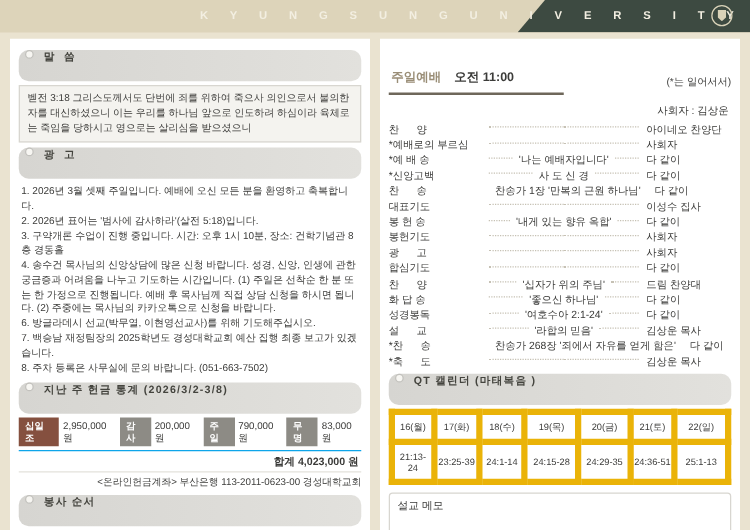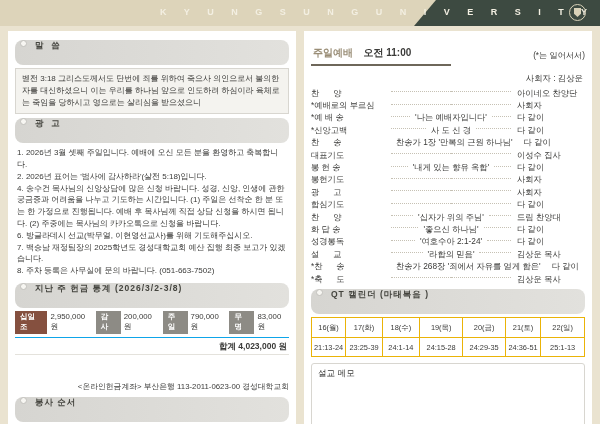--- a/index.html
+++ b/index.html
@@ -43,38 +43,38 @@
     font-size:8px; line-height:1.5; color:#3c3c3a;
   }
   .ann-list { font-size:8px; line-height:1.45; padding:1px 2px; }
   .ann-item { margin-bottom:0.5px; }
   .off-row { display:flex; align-items:center; gap:3px; font-size:8px; margin:2px 0; border-bottom:1px solid #0ea5e9; padding-bottom:3px; }
   .badge { color:#fff; font-size:7.5px; font-weight:bold; padding:1.5px 5px; }
   .badge.tithe { background:#85503f; }
   .badge.gray  { background:#8d8b85; }
   .off-val { font-size:7.8px; }
   .off-total { text-align:right; font-size:8.5px; font-weight:bold; padding:1px 2px; border-bottom:1px solid #e4e2dc; }
-  .off-account { text-align:right; font-size:7.8px; padding:2px 0 1px 0; color:#3c3c3a;margin-top:24px; }
+  .off-account { text-align:right; font-size:7.8px; padding:2px 0 1px 0; color:#3c3c3a; }
   table.svc { width:100%; border-collapse:collapse; margin-top:1px; }
   table.svc td { border:1px solid #9a9891; font-size:14px; text-align:center; padding:3.5px 2px; }
   
-  .w-head { display:flex; justify-content:space-between; align-items:flex-end; margin-top:6px; }
+  .w-head { display:flex; justify-content:space-between; align-items:flex-end; margin-top:16px; }
   .w-head-left { border-bottom:2px solid #6e675a; padding:0 40px 4px 2px; }
   .w-title { font-size:10px; font-weight:bold; color:#9a8e77; margin-right:6px; }
   .w-time  { font-size:10px; font-weight:bold; color:#3c3c3a; }
   .w-stand { font-size:8.2px; padding-bottom:5px;text-align:right; }
   .w-presider { text-align:right; font-size:8.4px; margin:7px 2px 3px 0; }
   .w-row { display:flex; align-items:center; height:12.4px; font-size:8.3px; }
   .w-label { width:80px; white-space:pre; flex-shrink:0; }
   .w-leader { flex:1; border-bottom:1px dotted #c6c1b4; margin-bottom:3px; }
   .w-detail { padding:0 5px; white-space:nowrap; }
   .w-detail:empty { padding:0; }
   .w-person { width:74px; flex-shrink:0; padding-left:6px; white-space:nowrap; }
   table.qtcal { width:100%; border-collapse:collapse; margin-top:2px; }
-  table.qtcal td { border:1px solid #eab308; font-size:7.4px; text-align:center; padding:4.5px 0; }
+  table.qtcal td { border:5px solid #eab308; font-size:7.4px; text-align:center; padding:4.5px 0; }
   .memo-box { border:1px solid #d8d6d0; border-radius:3px; margin-top:6px; height:78px; display:flex; flex-direction:column; padding:4px 6px; }
   .memo-title { font-size:8.6px; font-weight:normal; }
   .memo-space { flex:1; }
 </style>
 </head>
 <body>
 
 <div class="topbar">
   <div class="green-wedge"></div>
   <div class="bar-title">K Y U N G S U N G   U N I V E R S I T Y   C H U R C H</div>
@@ -93,20 +93,21 @@
     </div>
     <div class="word-box">벧전 3:18 그리스도께서도 단번에 죄를 위하여 죽으사 의인으로서 불의한 자를 대신하셨으니 이는 우리를 하나님 앞으로 인도하려 하심이라 육체로는 죽임을 당하시고 영으로는 살리심을 받으셨으니</div>
 
     <div class="sec-bar">
       <span class="sec-dot"></span>
       <b>광  고</b>
     </div>
     <div class="ann-list">
       <div class="ann-item">1. 2026년 3월 셋째 주일입니다. 예배에 오신 모든 분을 환영하고 축복합니다.</div>
       <div class="ann-item">2. 2026년 표어는 '범사에 감사하라'(살전 5:18)입니다.</div>
+      <div class="ann-item">3. 구약개론 수업이 진행 중입니다. 시간: 오후 1시 10분, 장소: 건학기념관 8층 경동홀</div>
       <div class="ann-item">4. 송수건 목사님의 신앙상담에 많은 신청 바랍니다. 성경, 신앙, 인생에 관한 궁금증과 어려움을 나누고 기도하는 시간입니다. (1) 주일은 선착순 한 분 또는 한 가정으로 진행됩니다. 예배 후 목사님께 직접 상담 신청을 하시면 됩니다. (2) 주중에는 목사님의 카카오톡으로 신청을 바랍니다.</div>
       <div class="ann-item">6. 방글라데시 선교(박무열, 이현영선교사)를 위해 기도해주십시오.</div>
       <div class="ann-item">7. 백승남 재정팀장의 2025학년도 경성대학교회 예산 집행 최종 보고가 있겠습니다.</div>
       <div class="ann-item">8. 주차 등록은 사무실에 문의 바랍니다. (051-663-7502)</div>
     </div>
 
     <div class="sec-bar">
       <span class="sec-dot"></span>
       <b>지난 주 헌금 통계 (2026/3/2-3/8)</b>
     </div>

